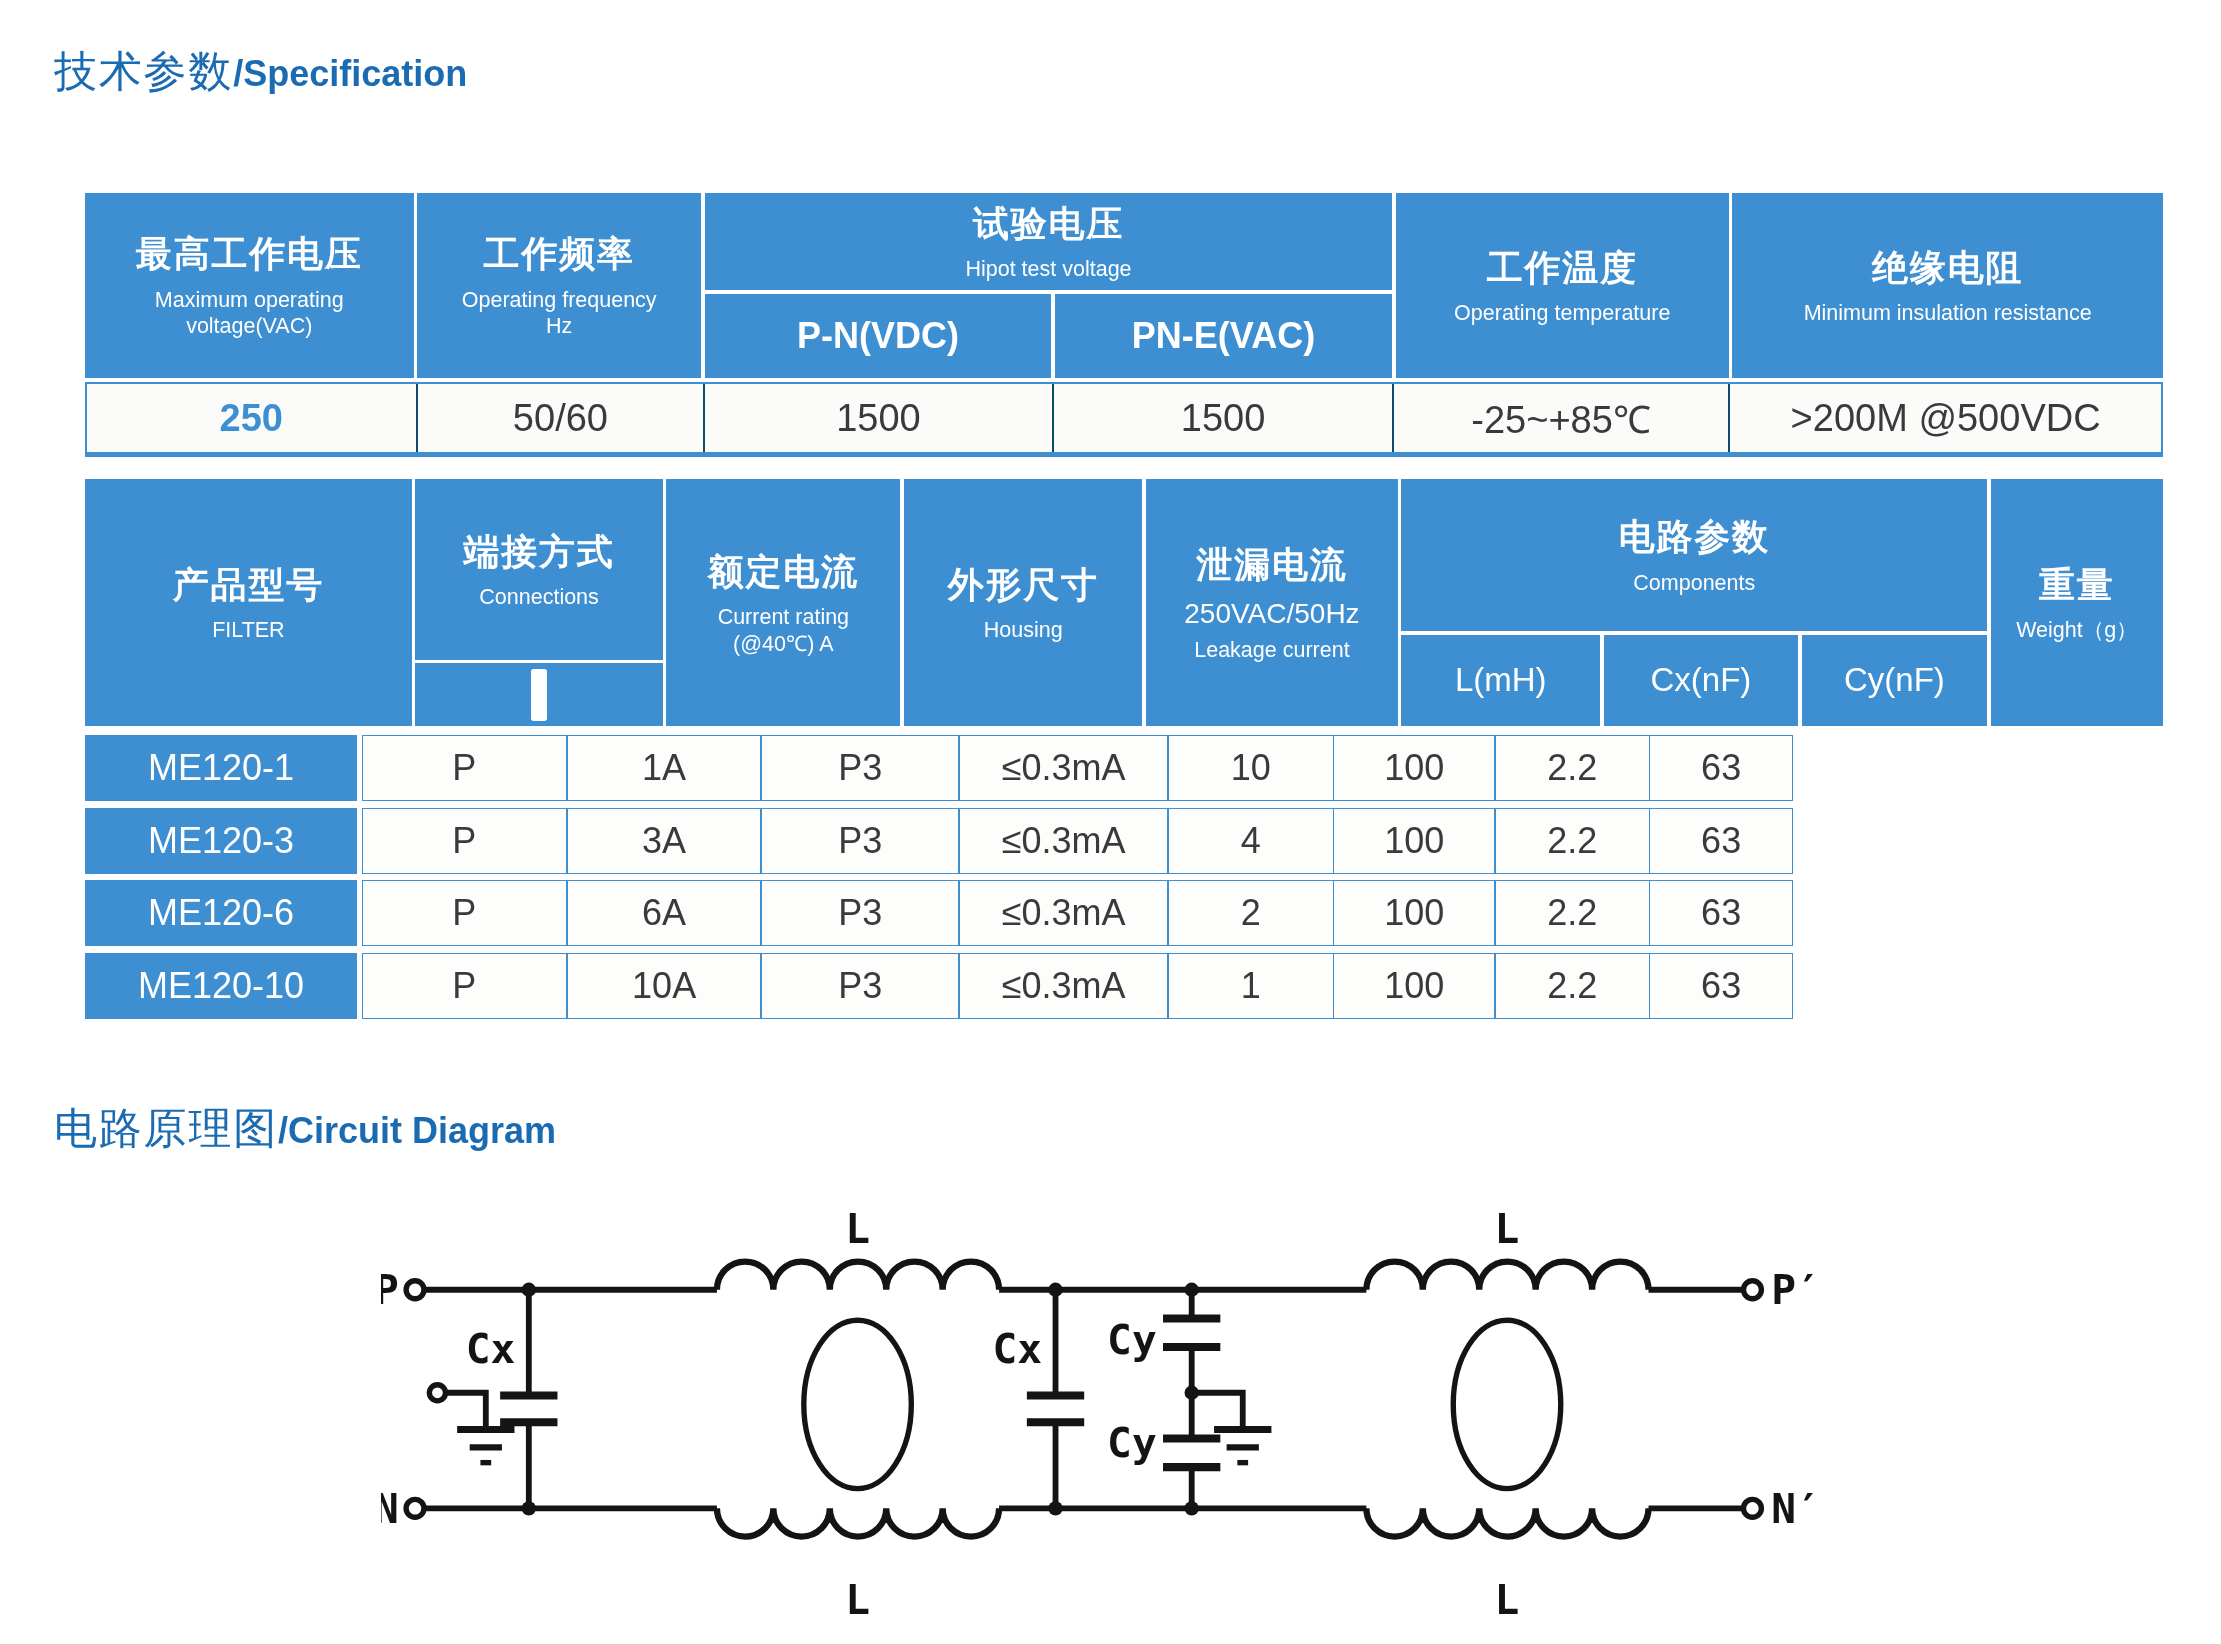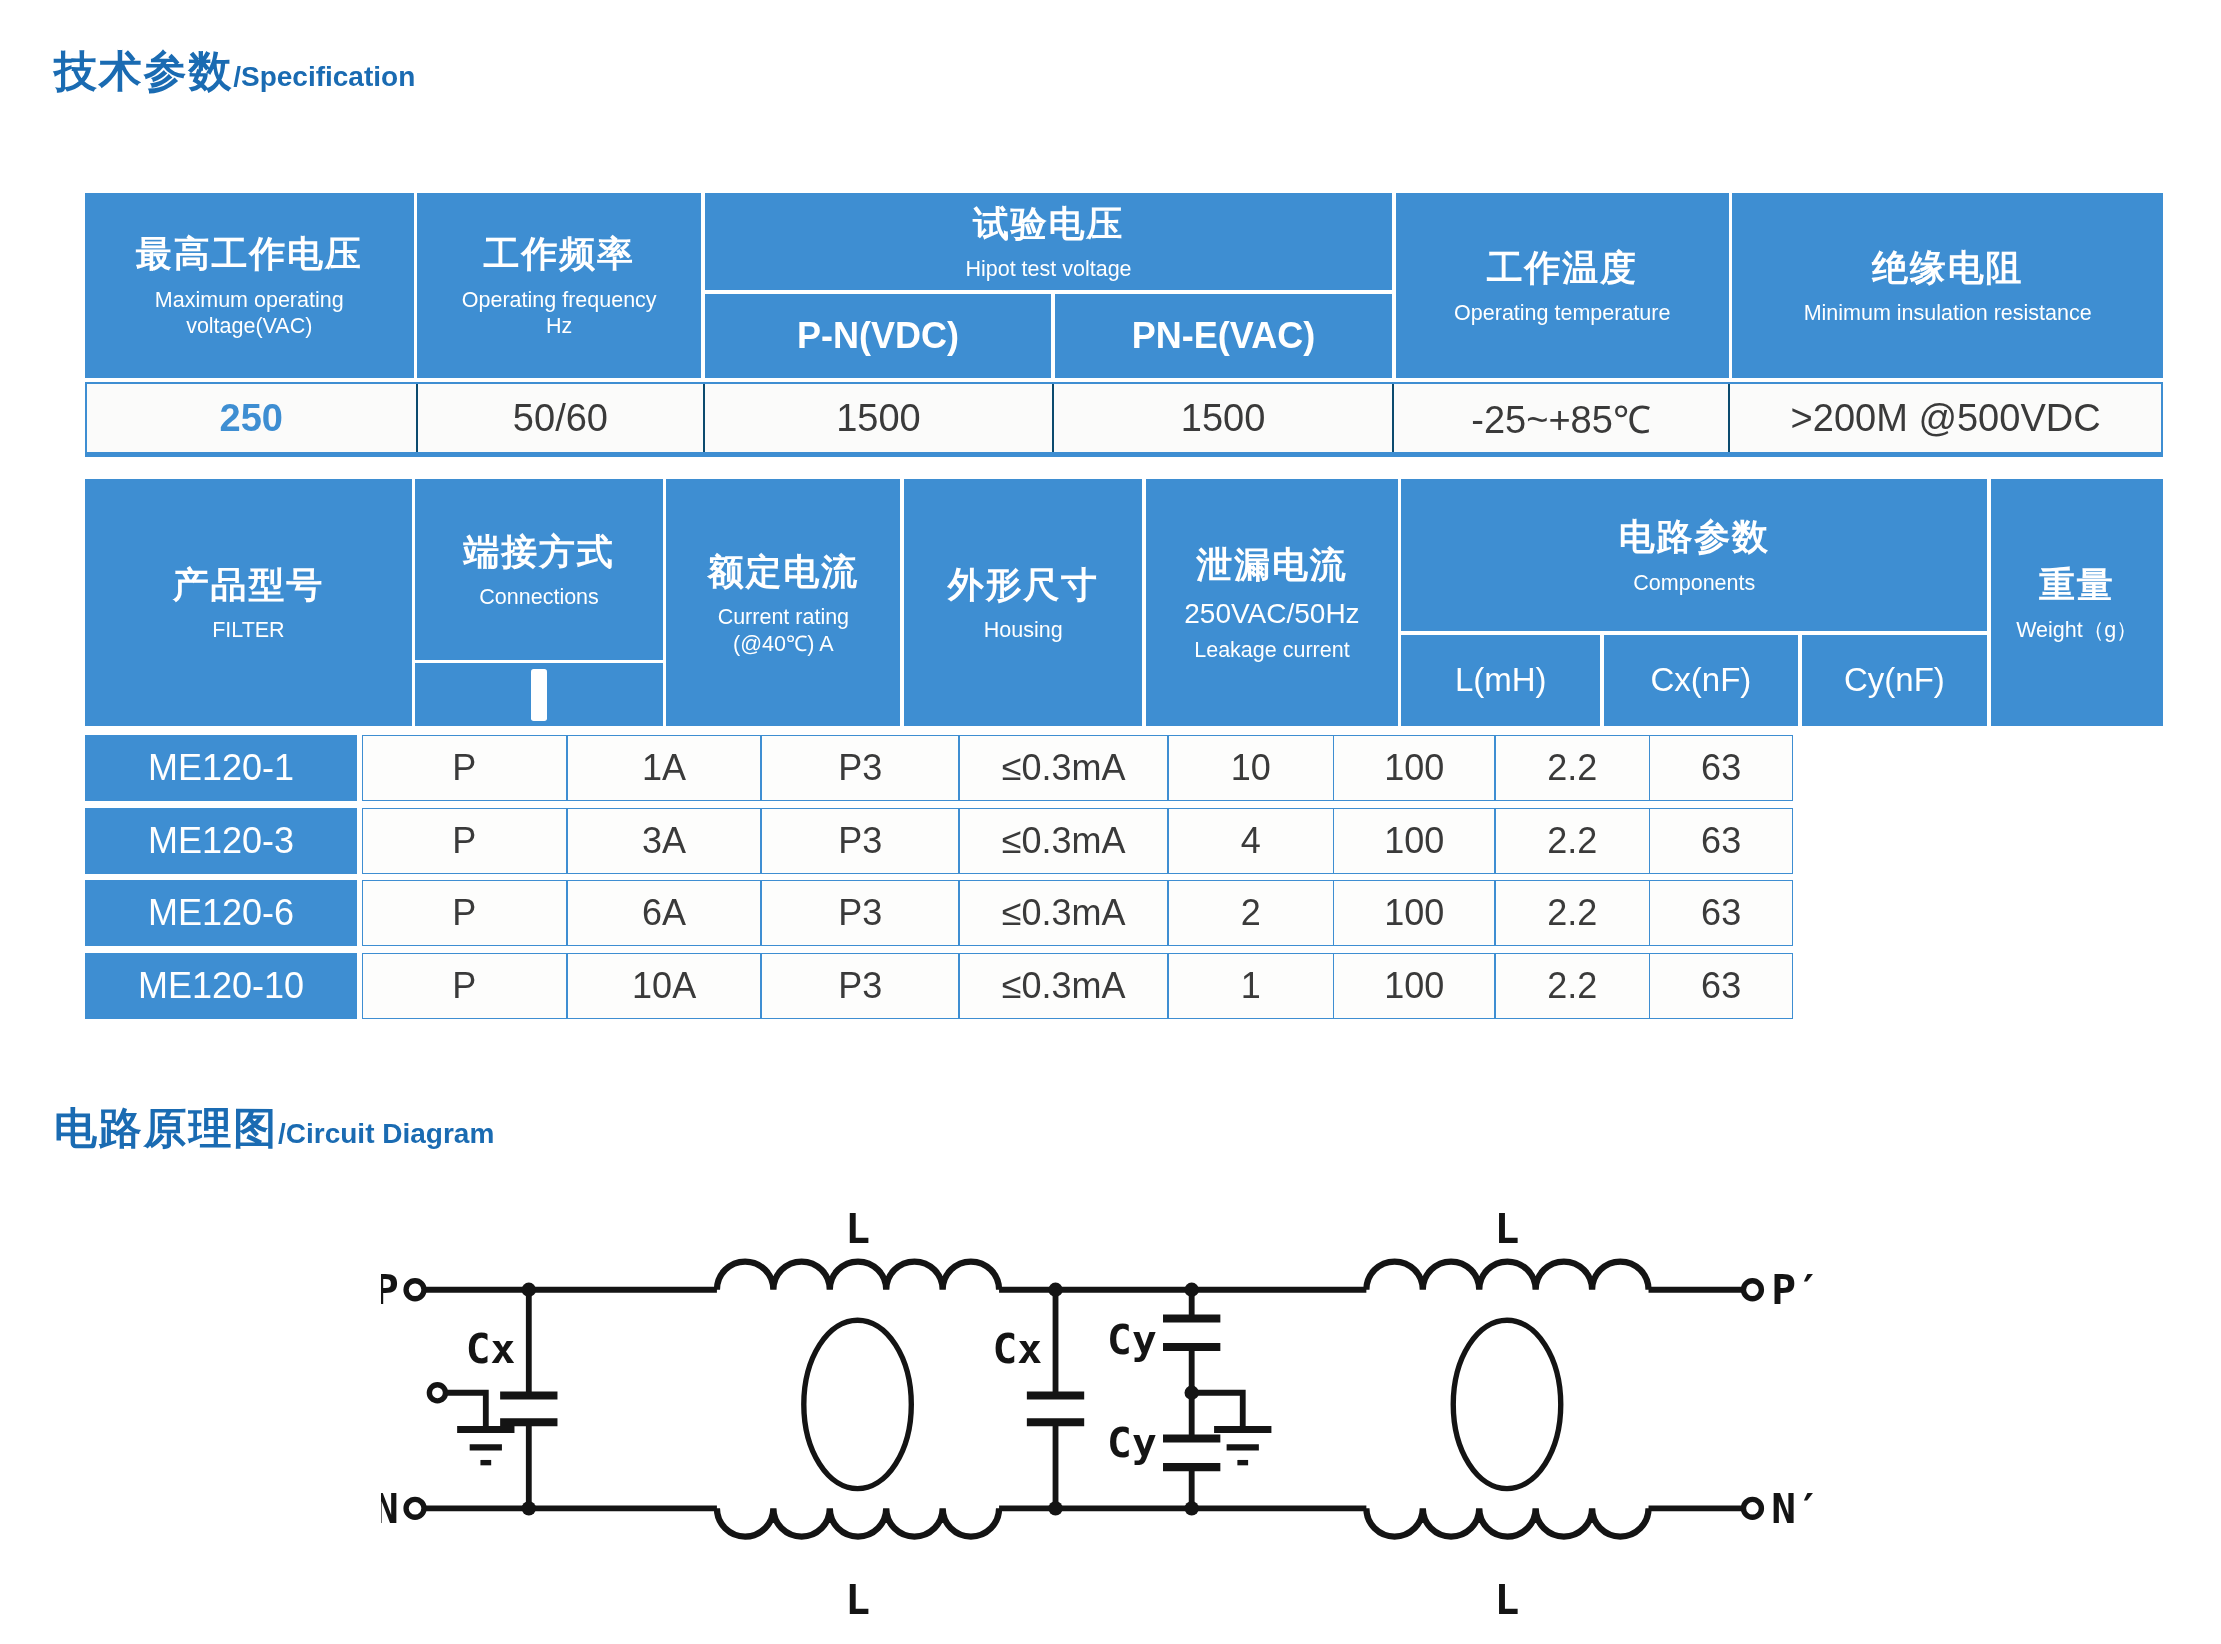--- a/index.html
+++ b/index.html
@@ -1,20 +1,20 @@
 <!DOCTYPE html>
 <html style="font-size:14.3px"><head>
 <meta charset="utf-8">
 <style>
   html,body{margin:0;padding:0;background:#ffffff;}
   .page{position:relative;width:2221px;height:1644px;background:#ffffff;overflow:hidden;
         font-family:"Liberation Sans",sans-serif;}
   .sec-title{position:absolute;margin:0;color:#1a6bb2;white-space:nowrap;}
-  .sec-title .zh{font-size:43px;font-weight:700;letter-spacing:1.8px;}
-  .sec-title .en{font-size:28px;font-weight:600;}
+  .sec-title .zh{font-size:43px;font-weight:400;letter-spacing:1.8px;}
+  .sec-title .en{font-size:36px;font-weight:600;}
 
   
   .t1head{position:absolute;left:85px;top:193px;width:2078px;display:grid;
           grid-template-columns:370fr 320fr 390fr 380fr 375fr 485fr;
           grid-template-rows:97px 84px;gap:3.6px;}
   .t2head{position:absolute;left:85px;top:479px;width:2078px;display:grid;
           grid-template-columns:370fr 280fr 265fr 270fr 285fr 225fr 220fr 210fr 195fr;
           grid-template-rows:152px 25px 63px;gap:3.6px;}
   .hcell{background:#3e8ed2;color:#ffffff;display:flex;flex-direction:column;
          align-items:center;justify-content:center;gap:7.2px;text-align:center;}

